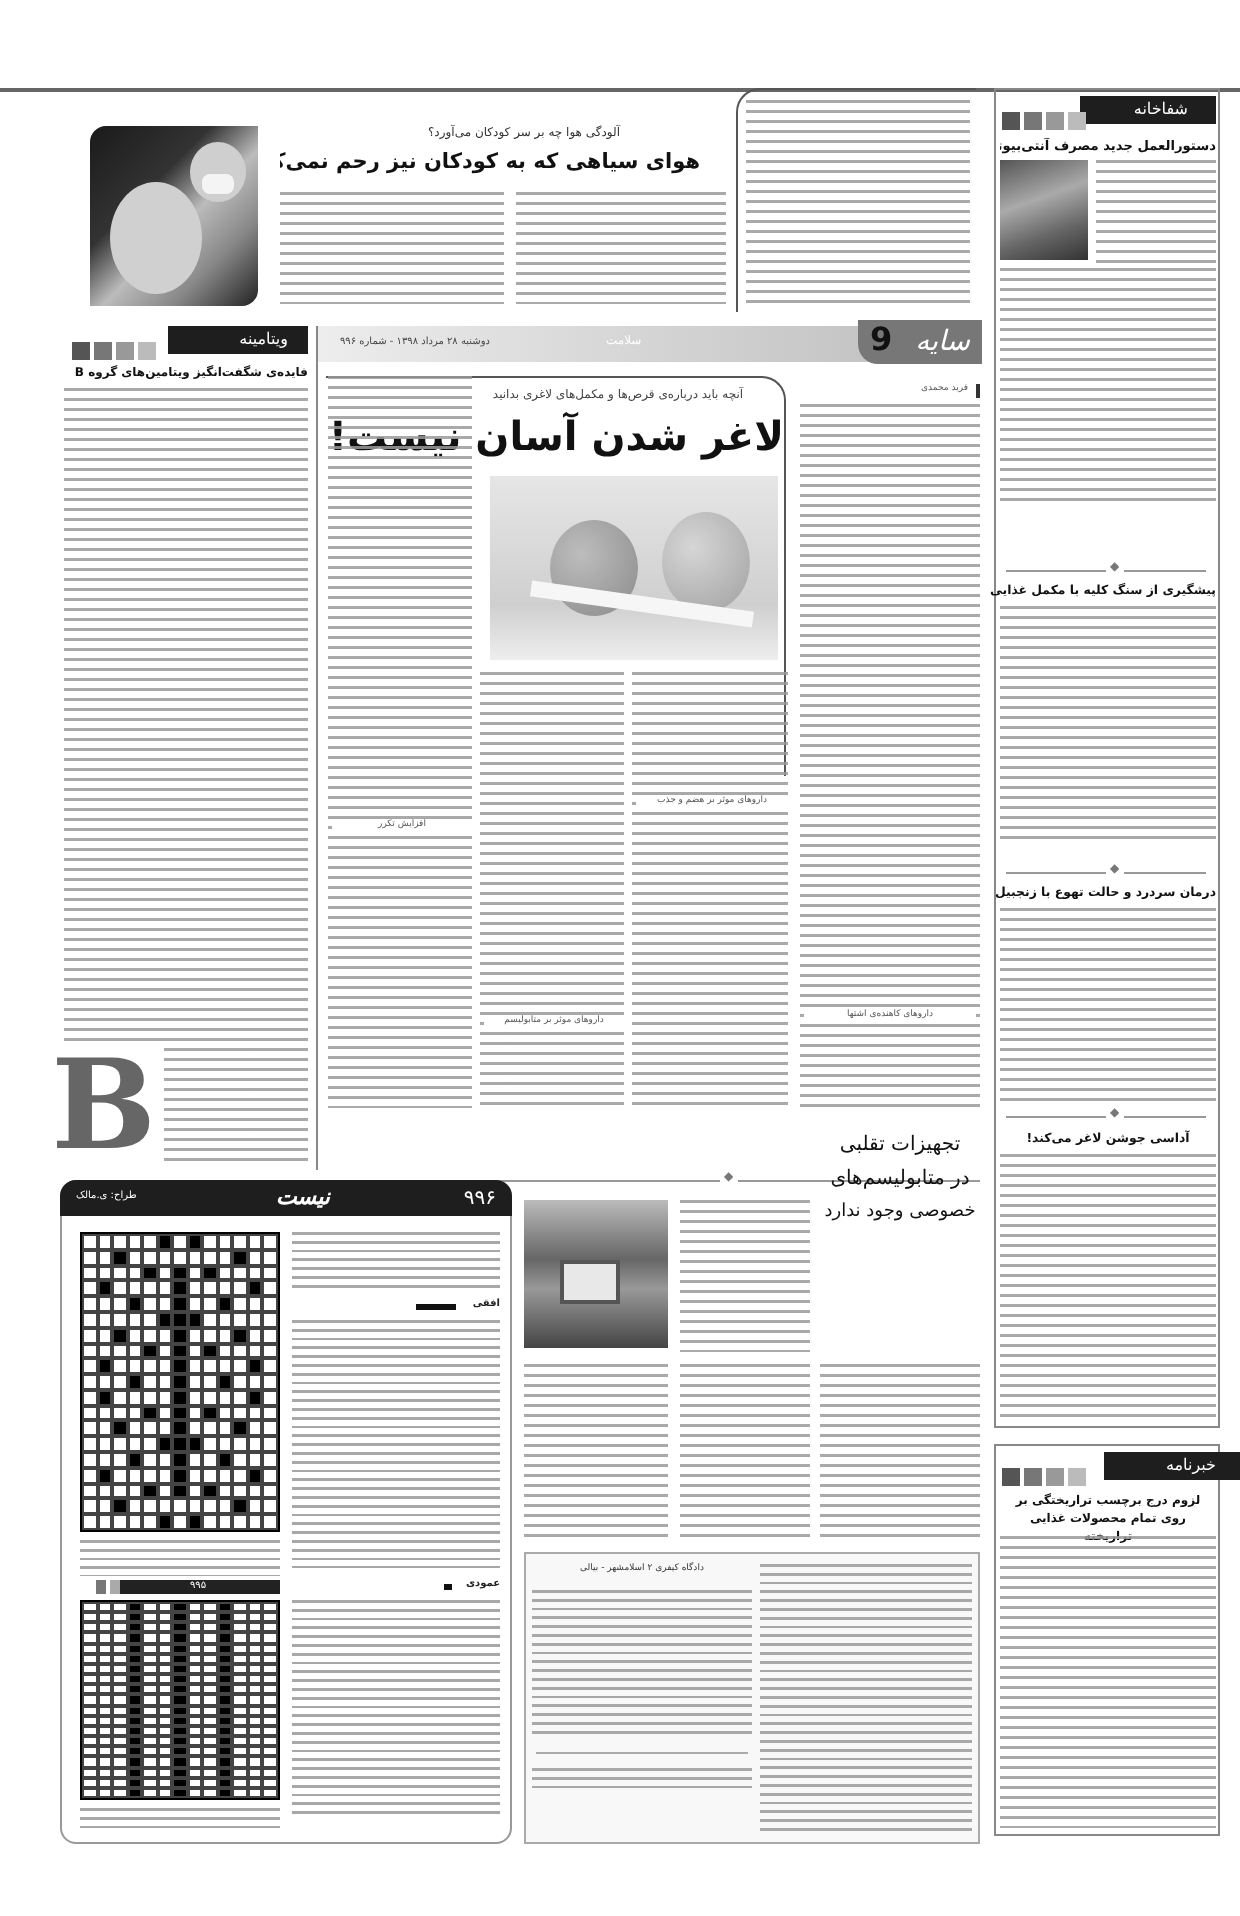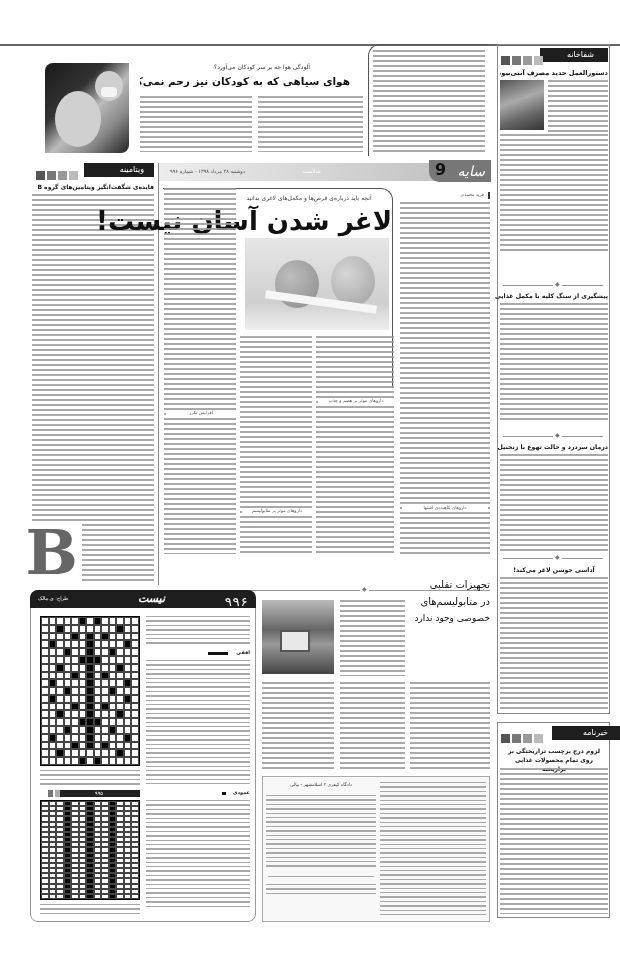--- a/index.html
+++ b/index.html
@@ -101,21 +101,21 @@
 <div class="abs headline" style="left:32px;top:183px;width:122px;font-size:6px;text-align:right;white-space:nowrap;">فایده‌ی شگفت‌انگیز ویتامین‌های گروه B</div>
 <div class="abs lines" style="left:32px;top:194px;width:122px;height:330px;"></div>
 <div class="abs" style="left:34px;top:522px;width:44px;height:62px;background:#fff;">
   <span style="font-size:62px;line-height:62px;font-weight:bold;color:#666;font-family:'DejaVu Serif',serif;">B</span>
 </div>
 <div class="abs lines" style="left:82px;top:524px;width:72px;height:58px;"></div>
 <div class="abs" style="left:158px;top:163px;width:1px;height:422px;background:#888;"></div>
 
 <div class="abs" style="left:163px;top:188px;width:230px;height:200px;border-top:1px solid #555;border-right:1px solid #555;border-top-right-radius:12px;"></div>
 <div class="abs" style="left:225px;top:194px;width:168px;font-size:6px;color:#444;text-align:center;white-space:nowrap;">آنچه باید درباره‌ی قرص‌ها و مکمل‌های لاغری بدانید</div>
-<div class="abs headline" style="left:240px;top:206px;width:152px;font-size:26px;text-align:center;white-space:nowrap;">لاغر شدن آسان نیست!</div>
+<div class="abs headline" style="left:240px;top:206px;width:152px;font-size:20px;text-align:center;white-space:nowrap;">لاغر شدن آسان نیست!</div>
 
 <div class="abs photo" style="left:245px;top:238px;width:144px;height:92px;background:linear-gradient(to bottom,#e6e6e6,#cfcfcf 70%,#eee);">
   <div class="abs" style="left:30px;top:22px;width:44px;height:48px;border-radius:50%;background:radial-gradient(circle at 35% 35%,#bdbdbd,#8a8a8a);"></div>
   <div class="abs" style="left:86px;top:18px;width:44px;height:50px;border-radius:50%;background:radial-gradient(circle at 35% 35%,#d6d6d6,#a0a0a0);"></div>
   <div class="abs" style="left:20px;top:60px;width:112px;height:8px;background:#f6f6f6;transform:rotate(8deg);"></div>
 </div>
 
 <div class="abs" style="left:420px;top:192px;width:70px;height:8px;">
   <span style="position:absolute;right:6px;top:0;font-size:4.5px;color:#555;">فرید محمدی</span>
   <span style="position:absolute;right:0;top:0;width:2px;height:7px;background:#333;"></span>
@@ -125,21 +125,21 @@
 <div class="abs lines" style="left:316px;top:336px;width:78px;height:218px;"></div>
 <div class="abs lines" style="left:240px;top:336px;width:72px;height:218px;"></div>
 
 <div class="abs" style="left:318px;top:398px;width:76px;font-size:4.5px;color:#555;text-align:center;background:#fff;">داروهای موثر بر هضم و جذب</div>
 <div class="abs" style="left:242px;top:508px;width:70px;font-size:4.5px;color:#555;text-align:center;background:#fff;">داروهای موثر بر متابولیسم</div>
 <div class="abs" style="left:402px;top:505px;width:86px;font-size:4.5px;color:#555;text-align:center;background:#fff;">داروهای کاهنده‌ی اشتها</div>
 <div class="abs" style="left:166px;top:410px;width:70px;font-size:4.5px;color:#555;text-align:center;background:#fff;">افزایش تکرر</div>
 
 <div class="abs divider-dot" style="left:230px;top:590px;width:260px;"></div>
 
-<div class="abs" style="left:410px;top:576px;width:80px;line-height:17px;">
+<div class="abs" style="left:410px;top:564px;width:80px;text-align:center;line-height:17px;">
   <div style="font-size:10px;color:#111;">تجهیزات تقلبی</div>
   <div style="font-size:10px;color:#111;">در متابولیسم‌های</div>
   <div style="font-size:9px;color:#111;">خصوصی وجود ندارد</div>
 </div>
 <div class="abs lines" style="left:340px;top:600px;width:65px;height:76px;"></div>
 <div class="abs photo" style="left:262px;top:600px;width:72px;height:74px;background:linear-gradient(to bottom,#bbb,#666 40%,#999 60%,#444);">
   <div class="abs" style="left:18px;top:30px;width:30px;height:22px;background:#e8e8e8;border:2px solid #555;"></div>
 </div>
 <div class="abs lines" style="left:410px;top:682px;width:80px;height:90px;"></div>
 <div class="abs lines" style="left:340px;top:682px;width:65px;height:90px;"></div>
@@ -147,21 +147,21 @@
 
 <div class="abs" style="left:262px;top:776px;width:228px;height:146px;border:1px solid #aaa;background:#f8f8f8;"></div>
 <div class="abs lines-dense" style="left:380px;top:782px;width:106px;height:134px;"></div>
 <div class="abs" style="left:266px;top:782px;width:110px;font-size:4.5px;color:#333;text-align:center;">دادگاه کیفری ۲ اسلامشهر - بیالی</div>
 <div class="abs lines-dense" style="left:266px;top:795px;width:110px;height:72px;"></div>
 <div class="abs" style="left:268px;top:876px;width:106px;height:1px;background:#aaa;"></div>
 <div class="abs lines-dense" style="left:266px;top:884px;width:110px;height:12px;"></div>
 
 <div class="abs" style="left:30px;top:590px;width:226px;height:332px;border:1px solid #999;border-radius:8px;"></div>
 <div class="abs hdr-dark" style="left:30px;top:590px;width:226px;height:18px;border-radius:8px 8px 0 0;">
-  <span style="position:absolute;right:8px;top:4px;font-size:13px;font-family:Liberation Mono, monospace;">۹۹۶</span>
+  <span style="position:absolute;right:8px;top:4px;font-size:10px;">۹۹۶</span>
   <span style="position:absolute;left:108px;top:2px;font-size:11px;font-weight:bold;font-style:italic;">نیست</span>
   <span style="position:absolute;left:8px;top:5px;font-size:5px;">طراح: ی.مالک</span>
 </div>
 
 <div class="abs cw" id="cw-main" style="left:40px;top:616px;width:100px;height:150px;grid-template-columns:repeat(13,1fr);grid-template-rows:repeat(19,1fr);">
     <div></div>
     <div></div>
     <div></div>
     <div></div>
     <div></div>

